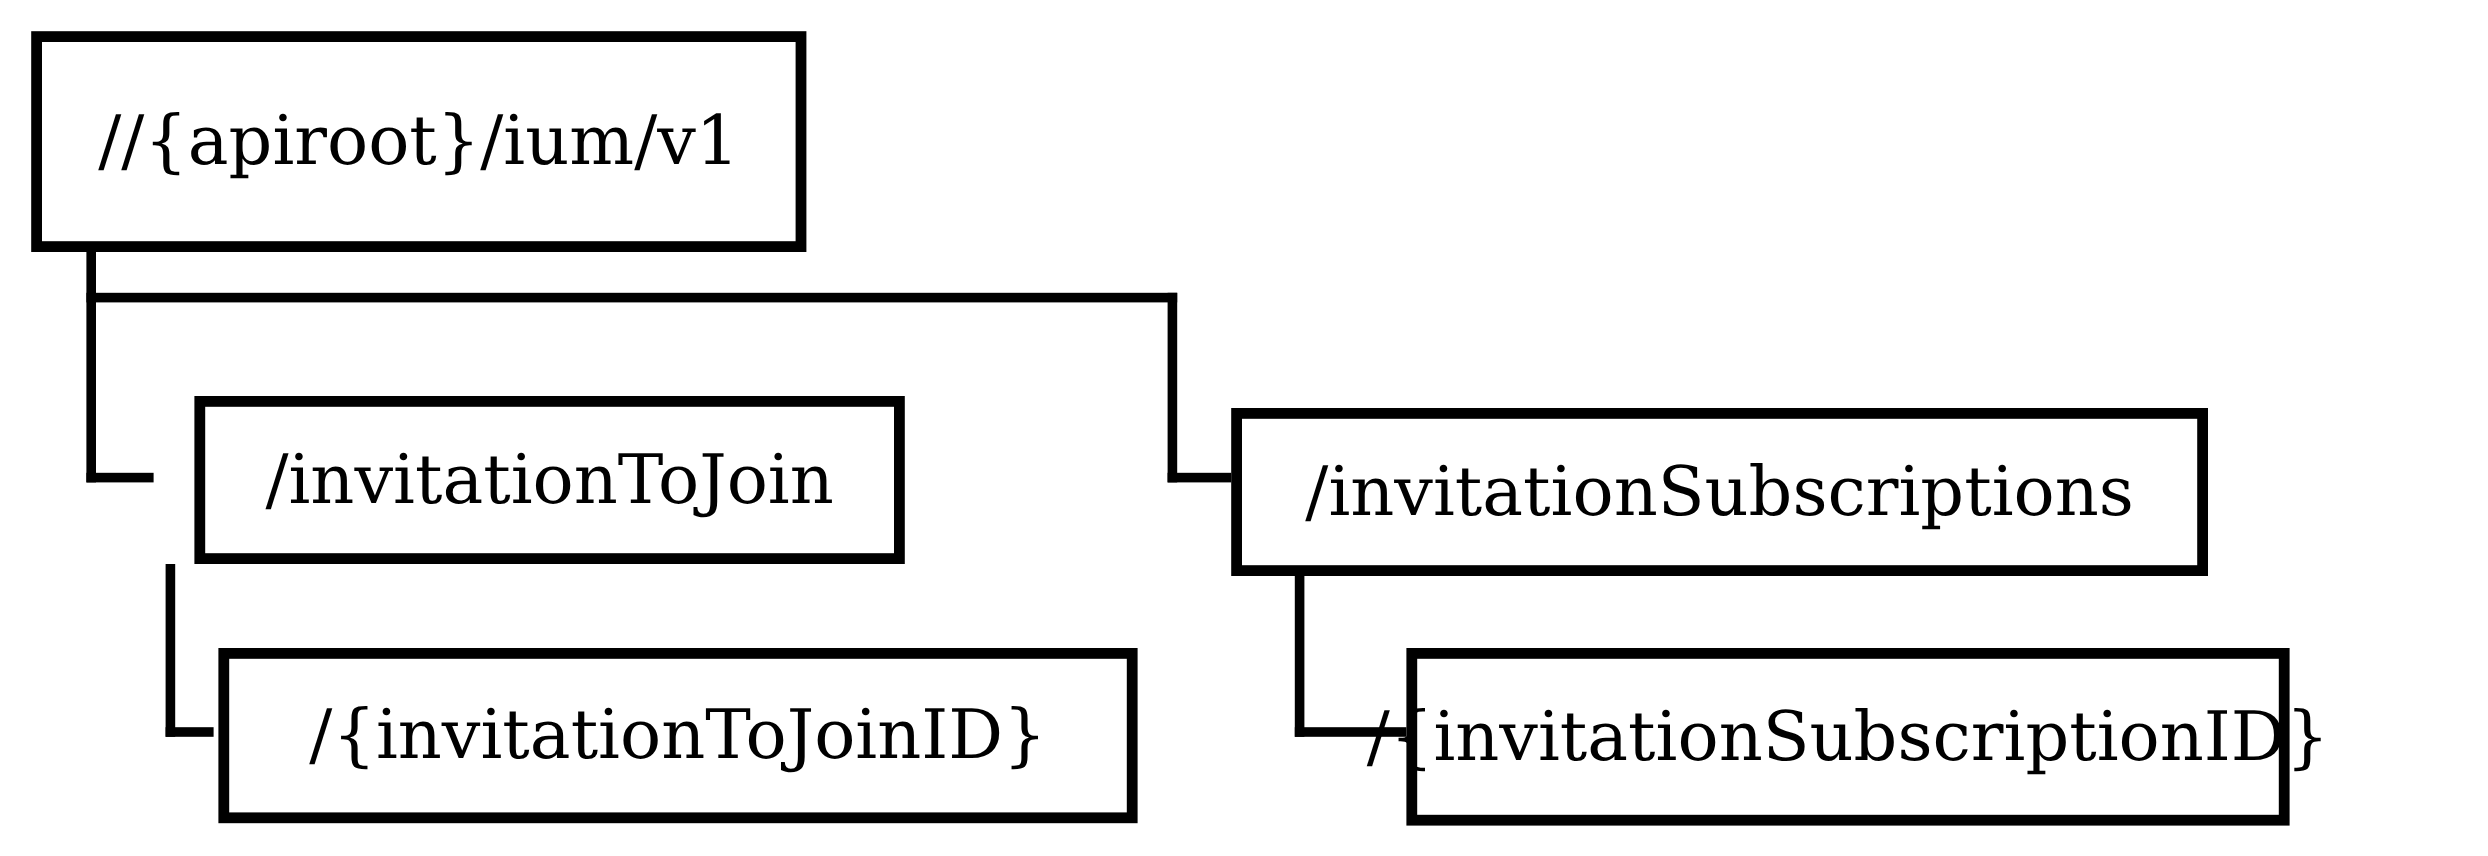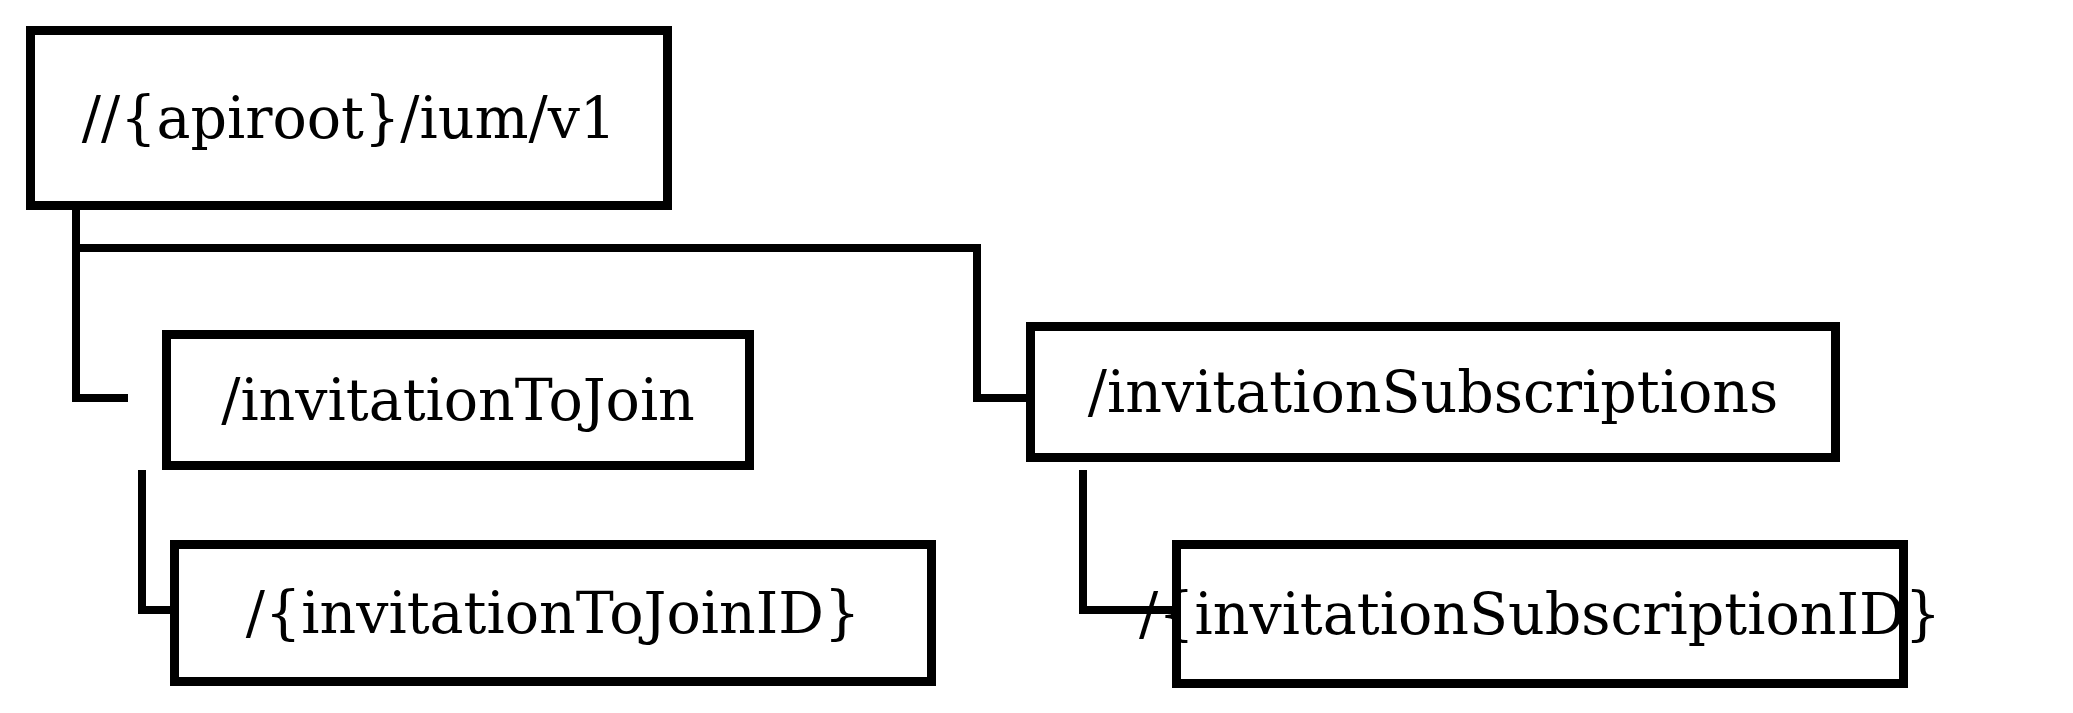--- a/index.html
+++ b/index.html
@@ -29,22 +29,22 @@
     line-height: 1;
   }
   .edge {
     position: absolute;
     background: #000000;
   }
 
   
   .node-root { left: 26px;  top: 26px;  width: 646px; height: 184px; }
   .node-j    { left: 122px; top: 330px; width: 592px; height: 140px; margin-left: 40px; }
-  .node-s    { left: 1026px;top: 322px; width: 814px; height: 140px; }
-  .node-jid  { left: 170px; top: 540px; width: 766px; height: 146px; }
+  .node-s    { left: 1026px;top: 340px; width: 814px; height: 140px; }
+  .node-jid  { left: 182px; top: 540px; width: 766px; height: 146px; }
   .node-sid  { left: 1172px;top: 540px; width: 736px; height: 148px; }
 
   
   .edge-root-stem   { left: 72px;  top: 171px; width: 8px;   height: 231px; }
   .edge-branch-h    { left: 72px;  top: 244px; width: 909px; height: 8px; }
   .edge-s-stem      { left: 973px; top: 244px; width: 8px;   height: 158px; }
   .edge-j-tick      { left: 72px;  top: 394px; width: 56px;  height: 8px; }
   .edge-s-tick      { left: 973px; top: 394px; width: 60px;  height: 8px; }
   .edge-jid-stem    { left: 138px; top: 470px; width: 8px;   height: 144px; }
   .edge-jid-tick    { left: 138px; top: 606px; width: 40px;  height: 8px; }

